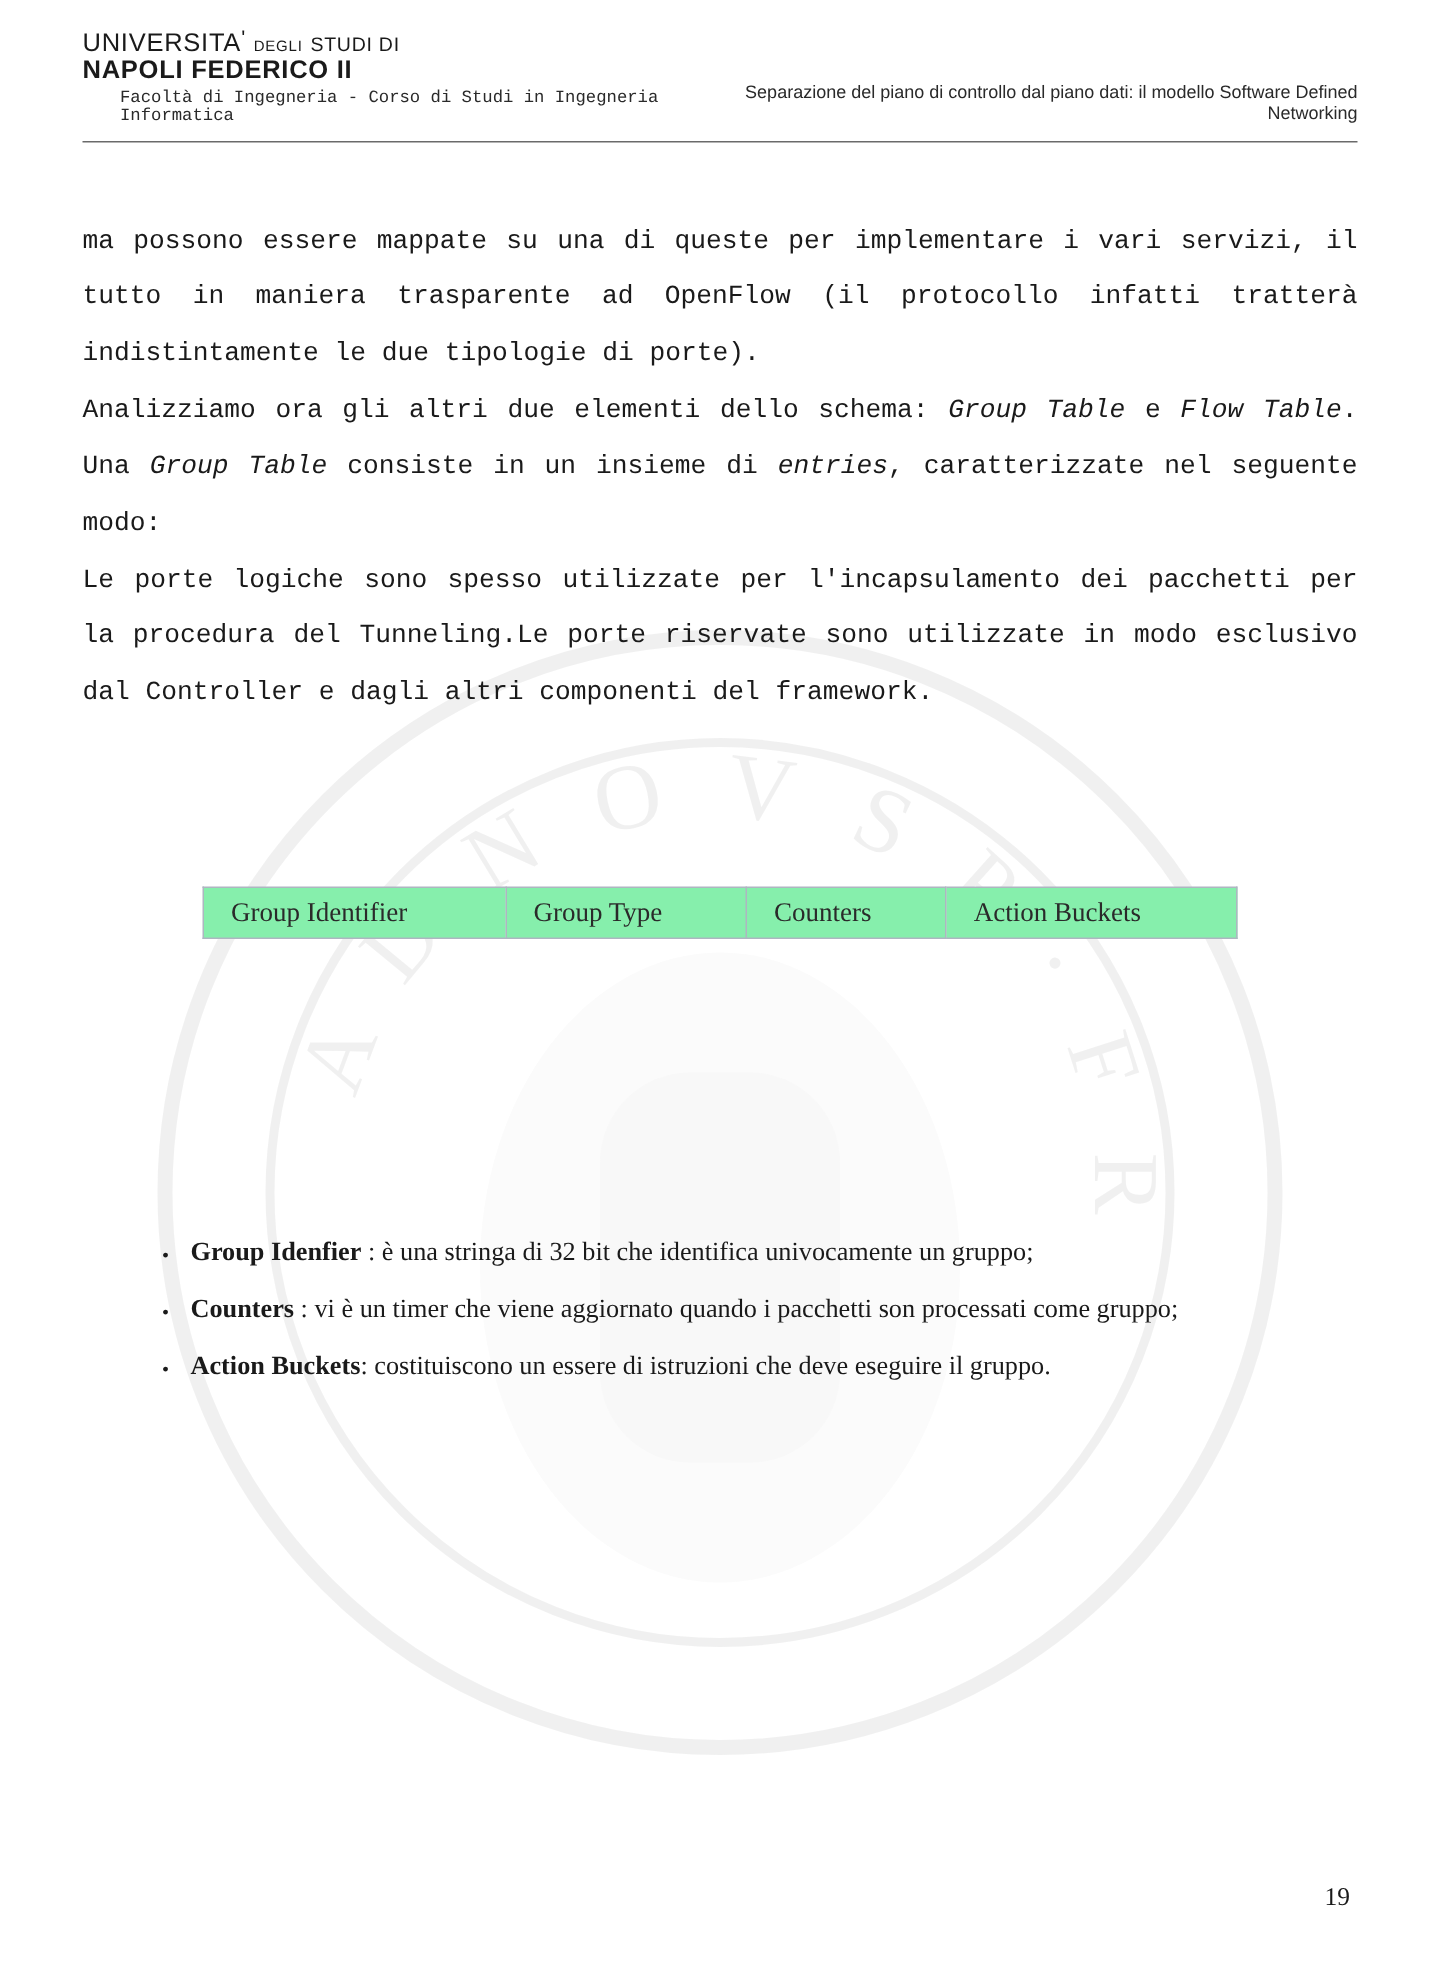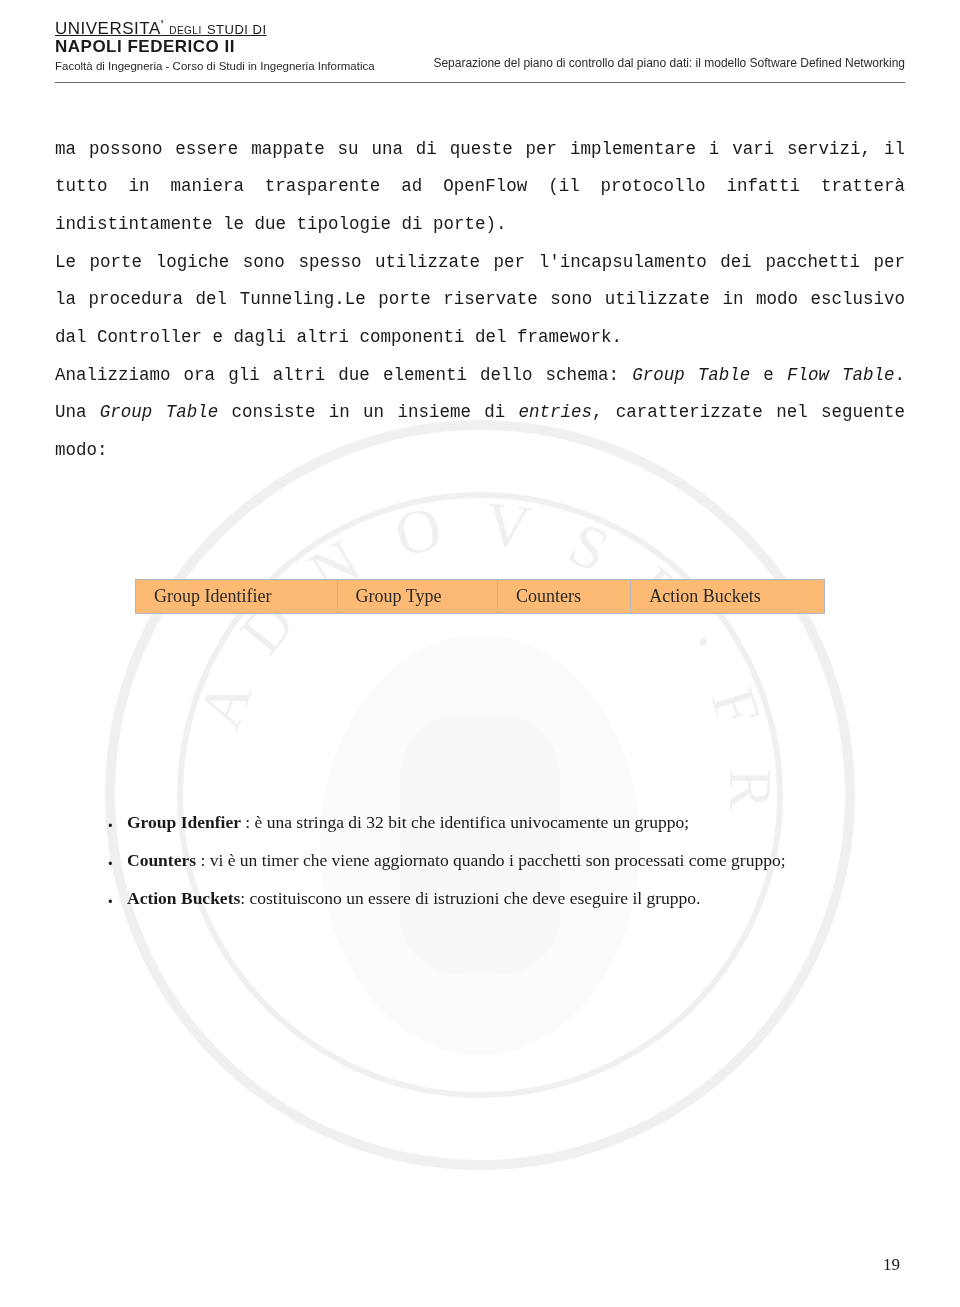--- a/index.html
+++ b/index.html
@@ -35,46 +35,47 @@
     justify-content: space-between;
     align-items: flex-end;
     padding-bottom: 6px;
   }
   .logo-block { line-height: 1.05; }
   .logo-line1 {
     font-family: Arial, Helvetica, sans-serif;
     font-size: 17px;
     letter-spacing: 0.5px;
     font-weight: 400;
-    text-decoration: underline;
   }
   .logo-line1 .apos {
     font-size: 14px;
     vertical-align: top;
     position: relative;
     top: -2px;
   }
   .logo-line1 .degli { font-size: 10px; letter-spacing: 0.5px; }
   .logo-line1 .studi-di { font-size: 13px; letter-spacing: 0.5px; }
   .logo-line2 {
     font-family: Arial, Helvetica, sans-serif;
     font-size: 17px;
     font-weight: 700;
     letter-spacing: 0.5px;
   }
   .header-sub {
-    font-family: Liberation Sans, sans-serif;
+    font-family: Liberation Mono, monospace;
     font-size: 11.5px;
     color: #2a2a2a;
     margin-top: 4px;
+    margin-left: 25px;
   }
   .header-right {
     font-family: Arial, Helvetica, sans-serif;
     font-size: 12px;
     color: #2a2a2a;
+    text-align: right;
     padding-bottom: 2px;
   }
   .hr { border: none; border-top: 1px solid #6a6a6a; margin: 4px 0 0 0; }
   .content {
     margin-top: 48px;
     font-size: 17.5px;
     line-height: 2.15;
     text-align: justify;
     font-family: Liberation Mono, monospace;
   }
@@ -87,21 +88,21 @@
     width: 100%;
     border-collapse: collapse;
     font-family: "Times New Roman", Georgia, serif;
   }
   table.group-entry td {
     border: 1px solid #aeb6c1;
     padding: 6px 18px;
     font-size: 18px;
     color: #2a2a2a;
     text-align: left;
-    background: #fdba74;
+    background: #86efac;
   }
   .bullets {
     margin-top: 190px;
     padding-left: 52px;
     font-size: 17.5px;
     line-height: 2.15;
     text-align: justify;
   }
   .bullet-item {
     position: relative;
@@ -155,24 +156,24 @@
       <div class="header-sub">Facoltà di Ingegneria - Corso di Studi in Ingegneria Informatica</div>
     </div>
     <div class="header-right">Separazione del piano di controllo dal piano dati: il modello Software Defined Networking</div>
   </div>
   <hr class="hr">
 
   <div class="content">
     <p>
       <span>ma possono essere mappate su una  di queste per implementare i vari servizi, il tutto in maniera trasparente ad OpenFlow (il protocollo infatti tratterà indistintamente le due tipologie di porte).</span>
     </p>
-    <p>Le porte logiche sono spesso utilizzate per l'incapsulamento dei pacchetti per la procedura del Tunneling.Le porte riservate sono utilizzate in modo esclusivo dal Controller e dagli altri componenti del framework.</p>
     <p>
       <span> Analizziamo ora gli altri due elementi dello schema: </span><span class="italic">Group Table</span><span> e </span><span class="italic">Flow Table</span><span>. Una </span><span class="italic">Group Table</span><span> consiste in un insieme di </span><span class="italic">entries</span><span>, caratterizzate nel seguente modo:</span>
     </p>
+    <p>Le porte logiche sono spesso utilizzate per l'incapsulamento dei pacchetti per la procedura del Tunneling.Le porte riservate sono utilizzate in modo esclusivo dal Controller e dagli altri componenti del framework.</p>
   </div>
 
   <div class="table-img">
     <table class="group-entry">
       <tbody>
           <tr>
         <td>Group Identifier</td>
         <td>Group Type</td>
         <td>Counters</td>
         <td>Action Buckets</td>

